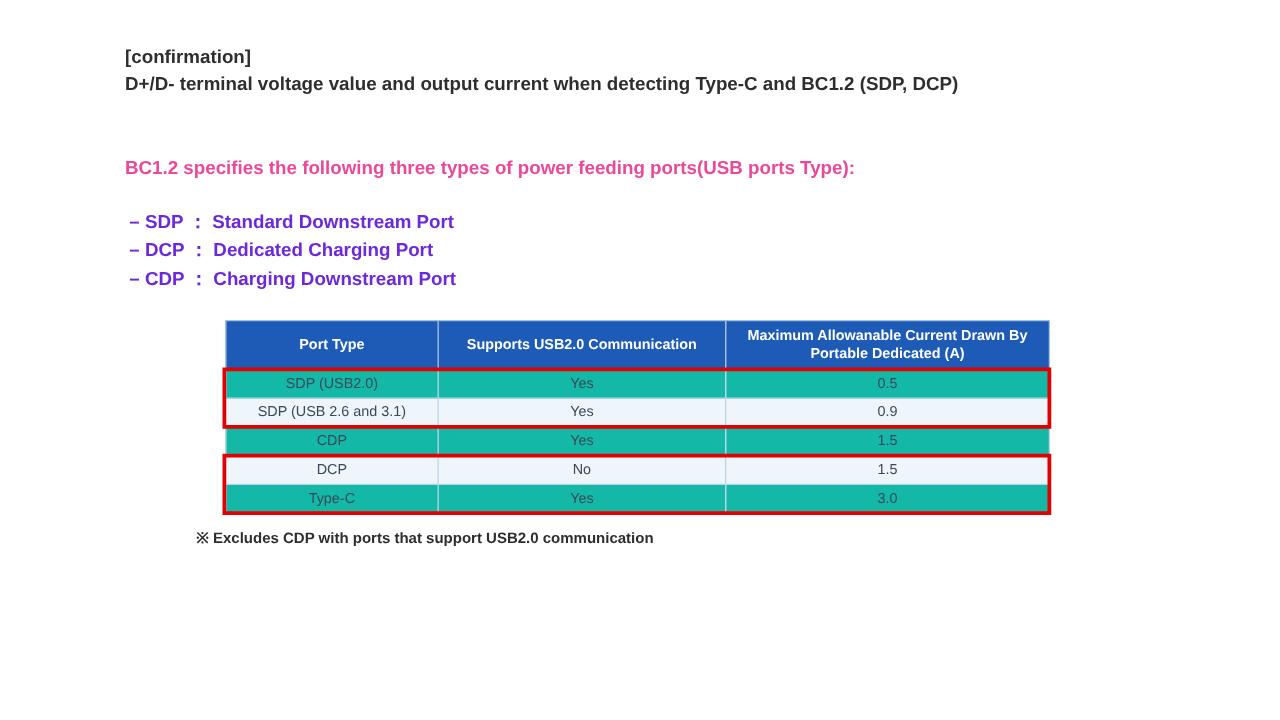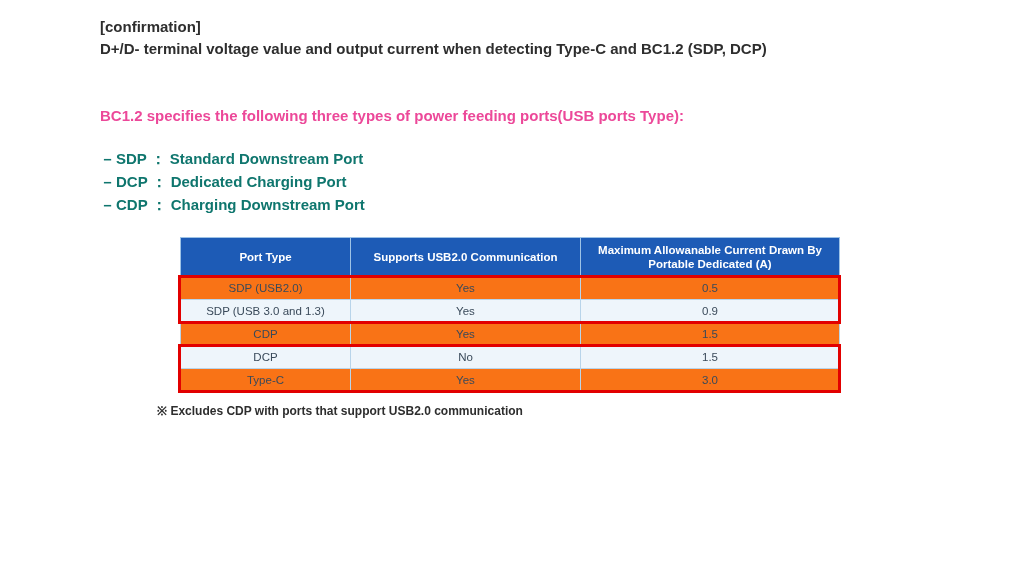--- a/index.html
+++ b/index.html
@@ -6,21 +6,21 @@
   body {
     margin: 0;
     padding: 0;
     width: 1024px;
     height: 576px;
     font-family: Arial, "Helvetica Neue", sans-serif;
     background: #fff;
     color: #333;
   }
   .page {
-    padding: 16px 100px 20px 100px;
+    padding: 35px 100px 20px 100px;
   }
   .title-block { margin-bottom: 44px; }
   .title-line {
     font-weight: bold;
     font-size: 15px;
     line-height: 1.45;
     color: #2e2e2e;
   }
   .spec-intro {
     font-weight: bold;
@@ -29,21 +29,21 @@
     color: #ec4899;
     margin-bottom: 20px;
   }
   .port-list {
     margin-bottom: 20px;
   }
   .port-item {
     font-weight: bold;
     font-size: 15px;
     line-height: 1.55;
-    color: #0f766e;
+    color: #6d28d9;
   }
   .dash { display:inline-block; width: 16px; }
   .colon { display:inline-block; padding: 0 4px; }
 
   .table-wrap {
     margin-left: 80px;
     width: 660px;
   }
   table {
     border-collapse: collapse;
@@ -59,21 +59,21 @@
     padding: 5px 8px;
     border: 1px solid #9ec3e6;
     line-height: 1.25;
     vertical-align: middle;
   }
   tbody td {
     text-align: center;
     padding: 5px 8px;
     border: 1px solid #b8d4ea;
     color: #3a4a5a;
-    background: #f97316;
+    background: #14b8a6;
   }
   tbody tr.alt td { background: #eef5fb; }
 
   .col-type { width: 170px; }
   .col-comm { width: 230px; }
 
   .highlight-overlay {
     position: absolute;
     border: 3px solid #e20000;
     pointer-events: none;
@@ -121,21 +121,21 @@
             <th>Maximum Allowanable Current Drawn By Portable Dedicated (A)</th>
           </tr>
         </thead>
         <tbody id="tbody">
         <tr>
               <td>SDP (USB2.0)</td>
               <td>Yes</td>
               <td>0.5</td>
             </tr>
             <tr class="alt">
-              <td>SDP (USB 3.0 and 1.3)</td>
+              <td>SDP (USB 2.6 and 3.1)</td>
               <td>Yes</td>
               <td>0.9</td>
             </tr>
             <tr>
               <td>CDP</td>
               <td>Yes</td>
               <td>1.5</td>
             </tr>
             <tr class="alt">
               <td>DCP</td>

